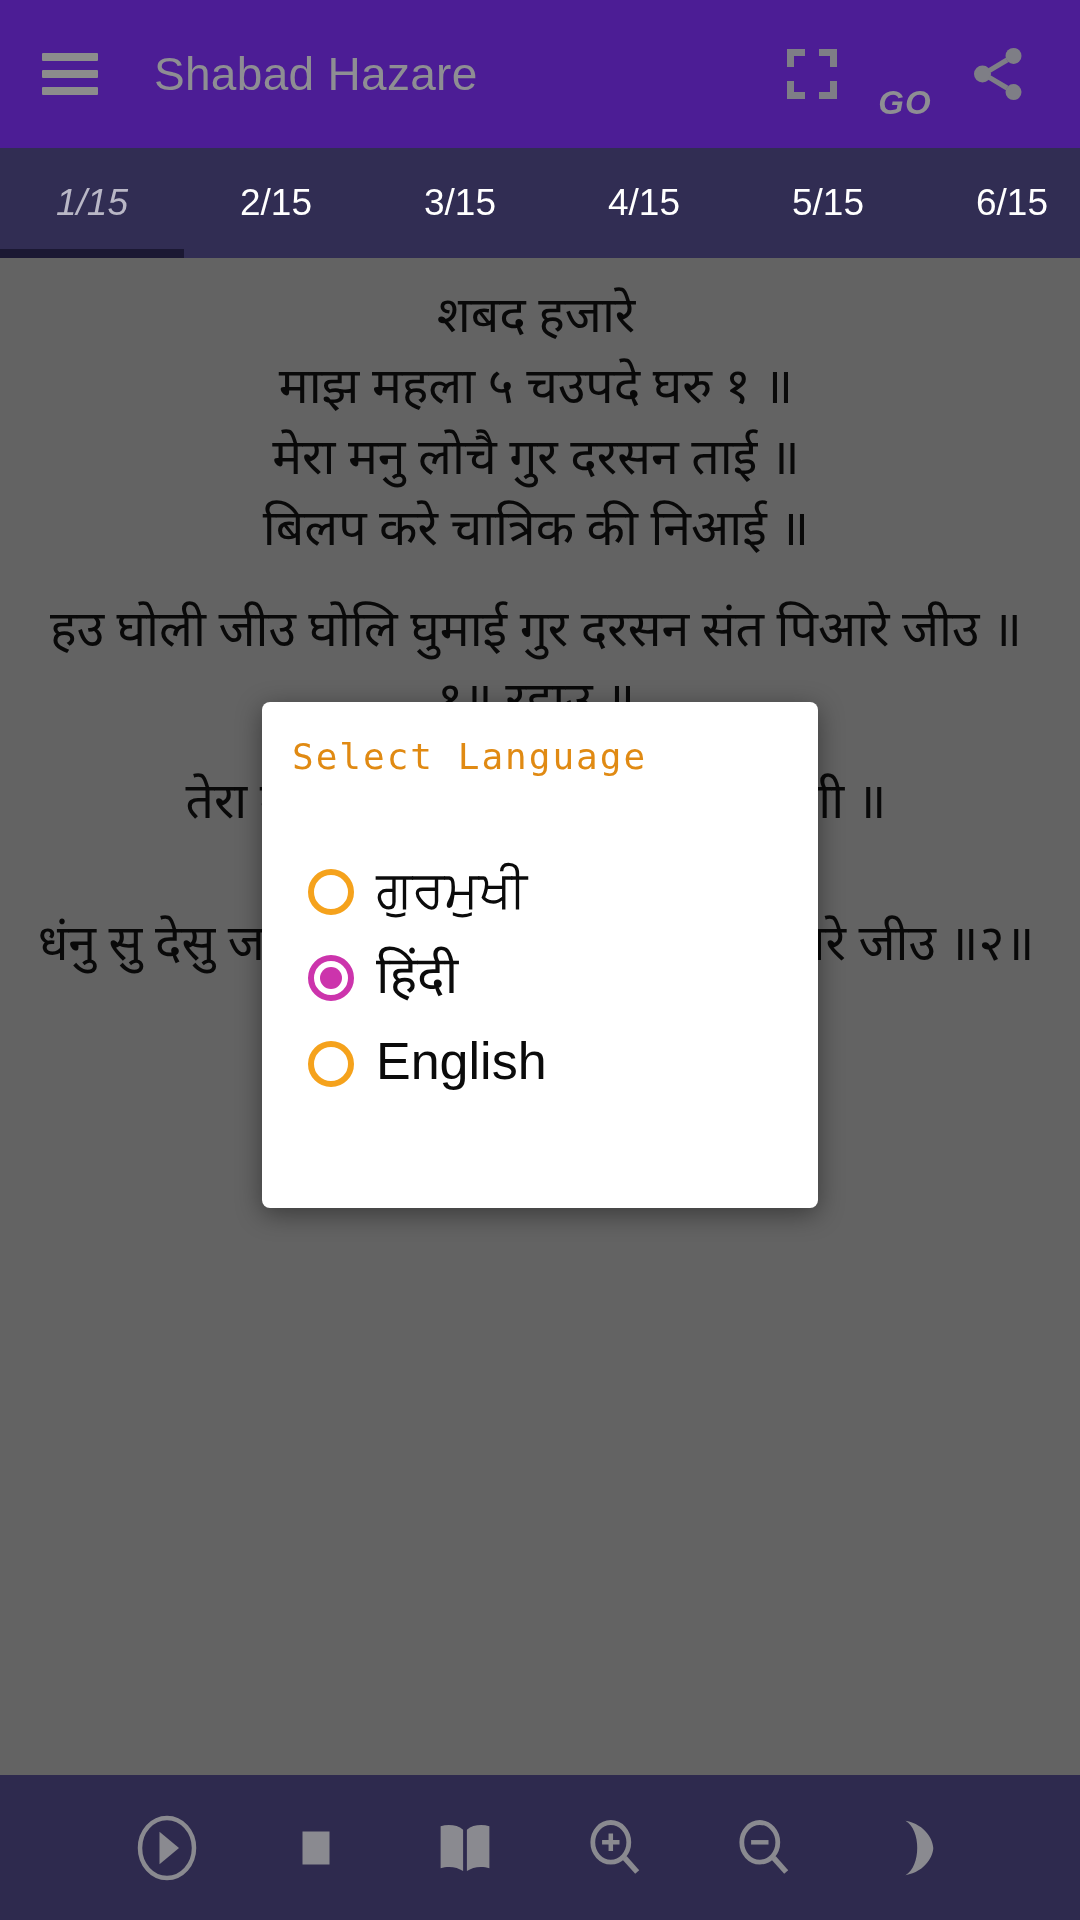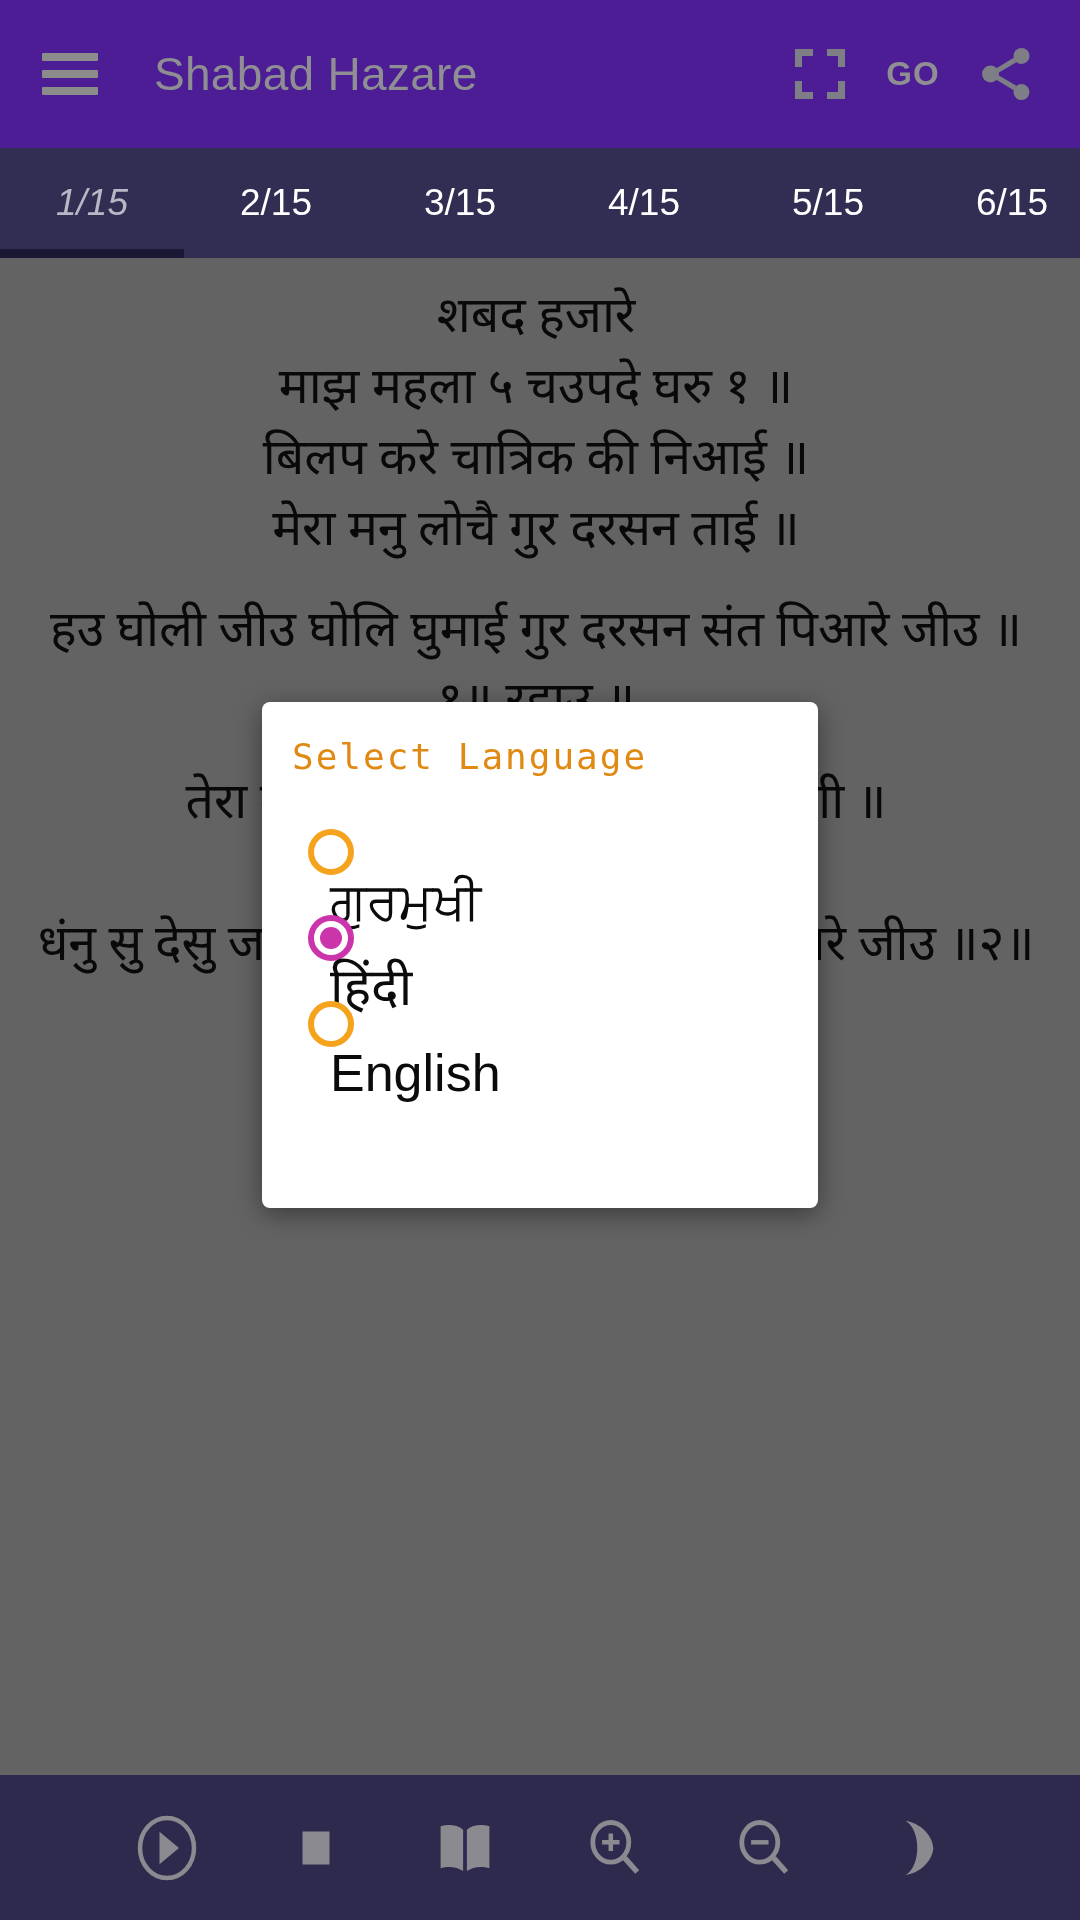--- a/index.html
+++ b/index.html
@@ -30,22 +30,23 @@
     background: #8C8C8C; border-radius: 1px;
   }
   .app-title {
     margin-left: 56px;
     font-size: 46px; font-weight: 400;
     color: #8E8E93;
     letter-spacing: 0.3px;
     white-space: nowrap;
   }
   .appbar-actions {
-    margin-left: auto; display: flex; align-items: center;
-    padding-right: 26px;
+    margin-left: auto; display: flex; align-items: flex-end;
+    padding-right: 34px;
+    font-style: italic;
   }
   .icon-btn {
     width: 96px; height: 96px;
     display: flex; align-items: center; justify-content: center;
     cursor: pointer;
   }
   .fullscreen-ico { position: relative; width: 50px; height: 50px; }
   .fullscreen-ico i {
     position: absolute; width: 18px; height: 18px;
     border: 7px solid #7E7E86;
@@ -110,25 +111,24 @@
   }
   .dialog-title {
     font-family: "DejaVu Sans Mono", "Liberation Mono", monospace;
     font-size: 36px;
     color: #E08A13;
     letter-spacing: 2px;
     padding-left: 30px;
   }
   .radio-list { margin-top: 52px; }
   .radio-row {
-    display: flex; align-items: flex-start;
+    display: flex; align-items: flex-end;
     height: 86px;
     padding-left: 46px;
     cursor: pointer;
-    flex-direction: column;
   }
   .radio-mark {
     flex: 0 0 auto;
     width: 46px; height: 46px; border-radius: 50%;
     border: 6px solid #F5A21C;
     display: flex; align-items: center; justify-content: center;
     background: #fff;
   }
   .radio-mark.checked { border-color: #CC34AC; }
   .radio-mark .dot {
@@ -206,22 +206,22 @@
     <div class="tab">4/15</div>
     <div class="tab">5/15</div>
     <div class="tab">6/15</div>
     <div class="tab-indicator"></div>
   </div>
 
   <div class="content">
     <div class="verse">
       <p class="title-line">शबद हजारे</p>
       <p>माझ महला ५ चउपदे घरु १ ॥</p>
+      <p>मेरा मनु लोचै गुर दरसन ताई ॥</p>
       <p>बिलप करे चात्रिक की निआई ॥</p>
-      <p>मेरा मनु लोचै गुर दरसन ताई ॥</p>
       <p class="gap">हउ घोली जीउ घोलि घुमाई गुर दरसन संत पिआरे जीउ ॥१॥ रहाउ ॥</p>
       <p class="gap">तेरा मुखु सुहावा जीउ सहज धुनि बाणी ॥</p>
       <p>चिरु होआ देखे सारिंगपाणी ॥</p>
       <p>धंनु सु देसु जहा तू वसिआ मेरे सजण मीत मुरारे जीउ ॥२॥</p>
     </div>
   </div>
 
   <div class="dialog">
     <div class="dialog-title">Select Language</div>
 

